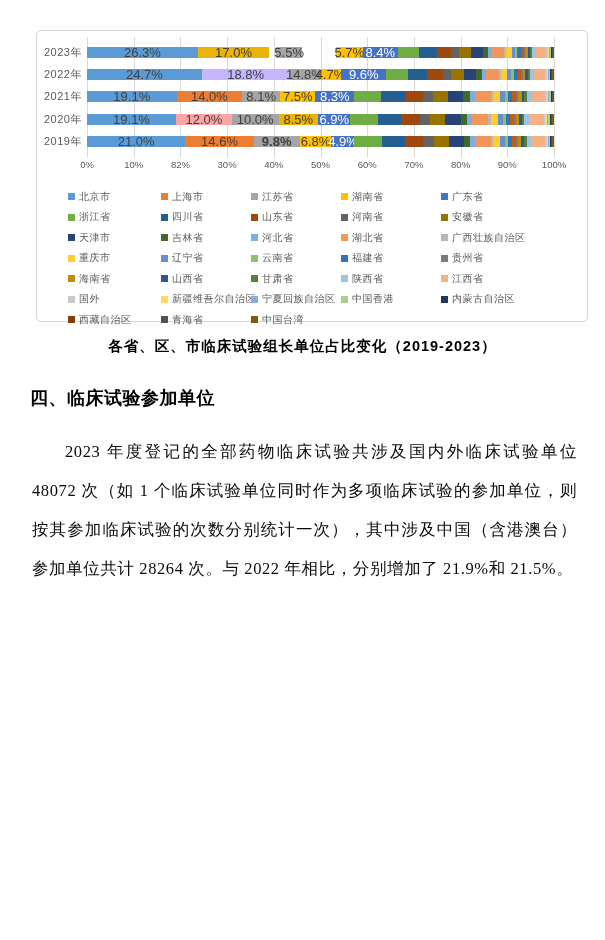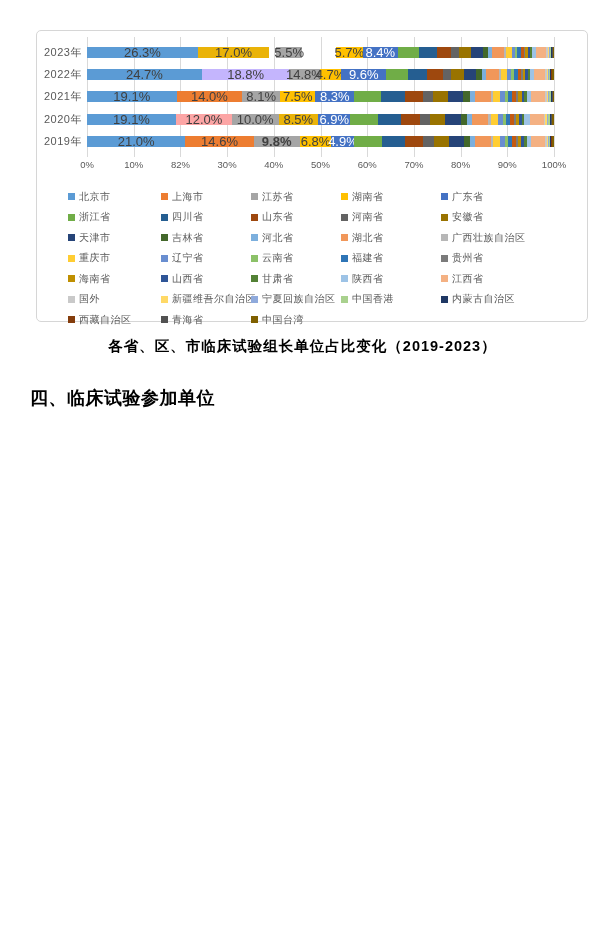--- a/index.html
+++ b/index.html
@@ -480,14 +480,15 @@
           <span class="swatch" style="background: rgb(127, 96, 0);"></span>
           <span class="legend-label">中国台湾</span>
         </div>
       </div>
   </div>
 
   <div class="fig-caption">各省、区、市临床试验组长单位占比变化（2019-2023）</div>
 
   <div class="section-heading">四、临床试验参加单位</div>
 
+  <p class="para indent p3">2023 年度登记的全部药物临床试验共涉及国内外临床试验单位 48072 次（如 1 个临床试验单位同时作为多项临床试验的参加单位，则按其参加临床试验的次数分别统计一次），其中涉及中国（含港澳台）参加单位共计 28264 次。与 2022 年相比，分别增加了 21.9%和 21.5%。</p>
 
 </div>
 
 </body></html>

